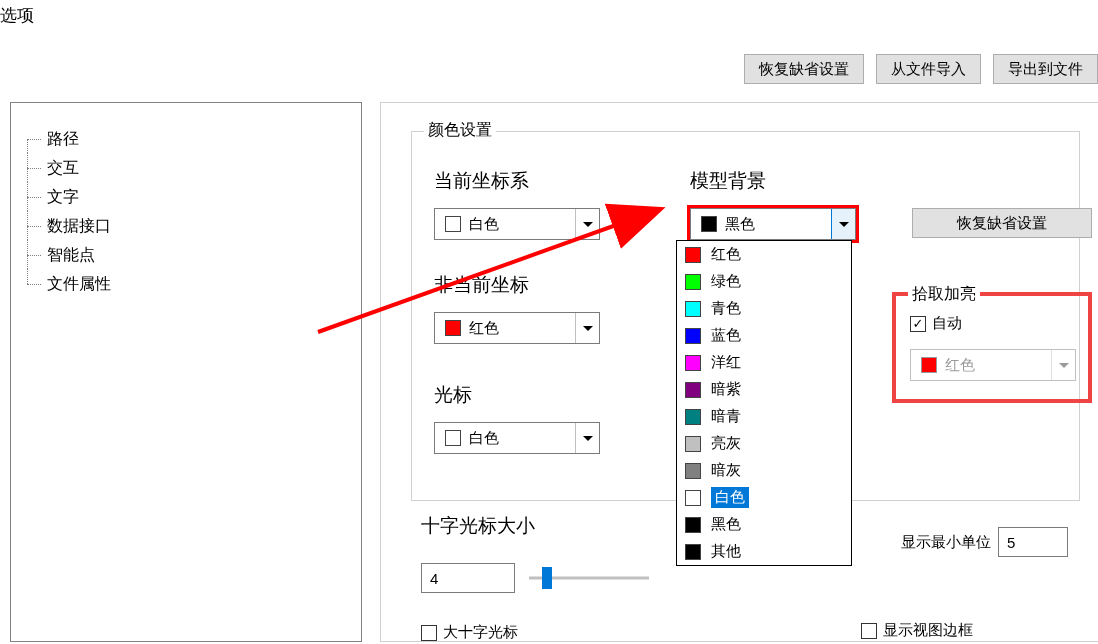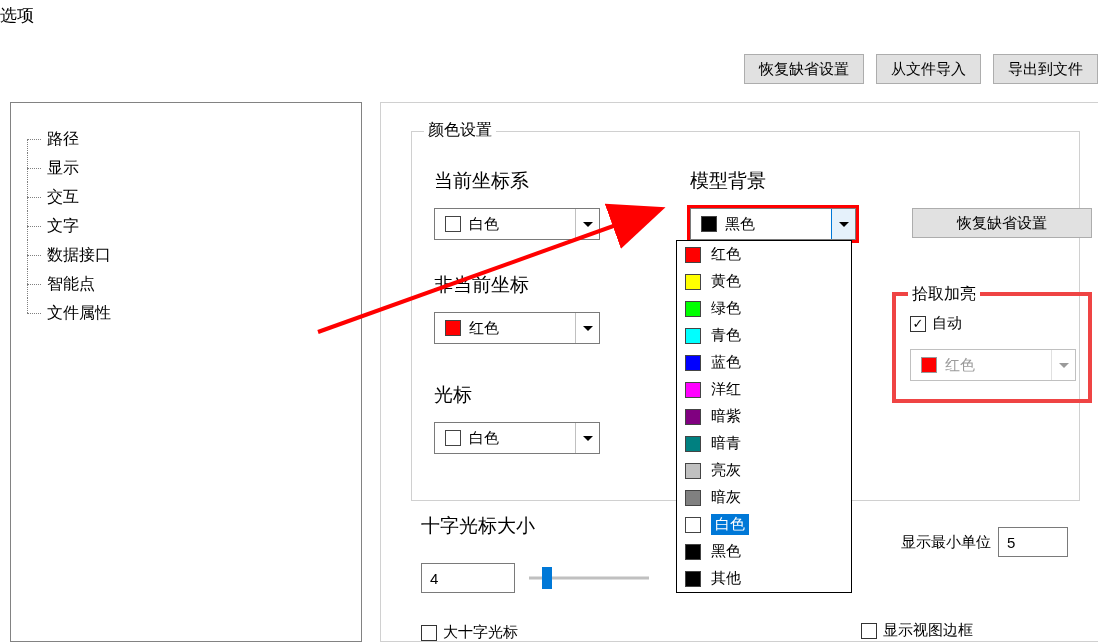--- a/index.html
+++ b/index.html
@@ -240,21 +240,20 @@
 <div class="title">选项</div>
 
 <div class="top-buttons">
   <button class="btn">恢复缺省设置</button>
   <button class="btn">从文件导入</button>
   <button class="btn">导出到文件</button>
 </div>
 
 <div class="tree-panel">
   <div class="tree-item">路径</div>
-  <div class="tree-item">显示</div>
   <div class="tree-item">交互</div>
   <div class="tree-item">文字</div>
   <div class="tree-item">数据接口</div>
   <div class="tree-item">智能点</div>
   <div class="tree-item">文件属性</div>
 </div>
 
 <div class="settings-panel">
 
   <div class="group" style="height:370px;">
@@ -350,24 +349,20 @@
   </label>
 
 </div>
 
 <div class="dropdown" id="dd">
     <div class="dd-item">
       <span class="sw" style="background: rgb(255, 0, 0);"></span>
       <span>红色</span>
     </div>
     <div class="dd-item">
-      <span class="sw" style="background: rgb(255, 255, 0);"></span>
-      <span>黄色</span>
-    </div>
-    <div class="dd-item">
       <span class="sw" style="background: rgb(0, 255, 0);"></span>
       <span>绿色</span>
     </div>
     <div class="dd-item">
       <span class="sw" style="background: rgb(0, 255, 255);"></span>
       <span>青色</span>
     </div>
     <div class="dd-item">
       <span class="sw" style="background: rgb(0, 0, 255);"></span>
       <span>蓝色</span>

